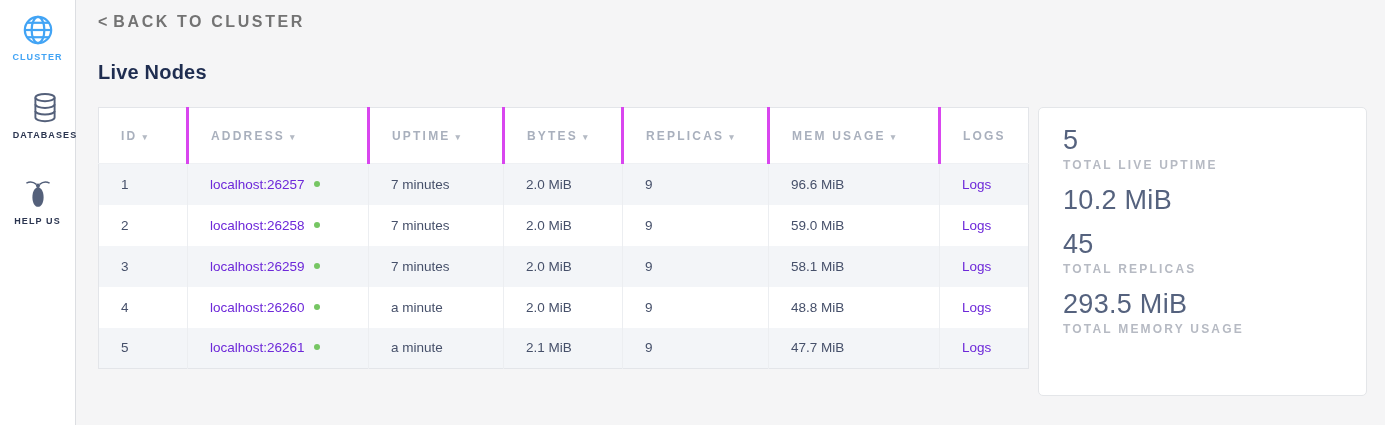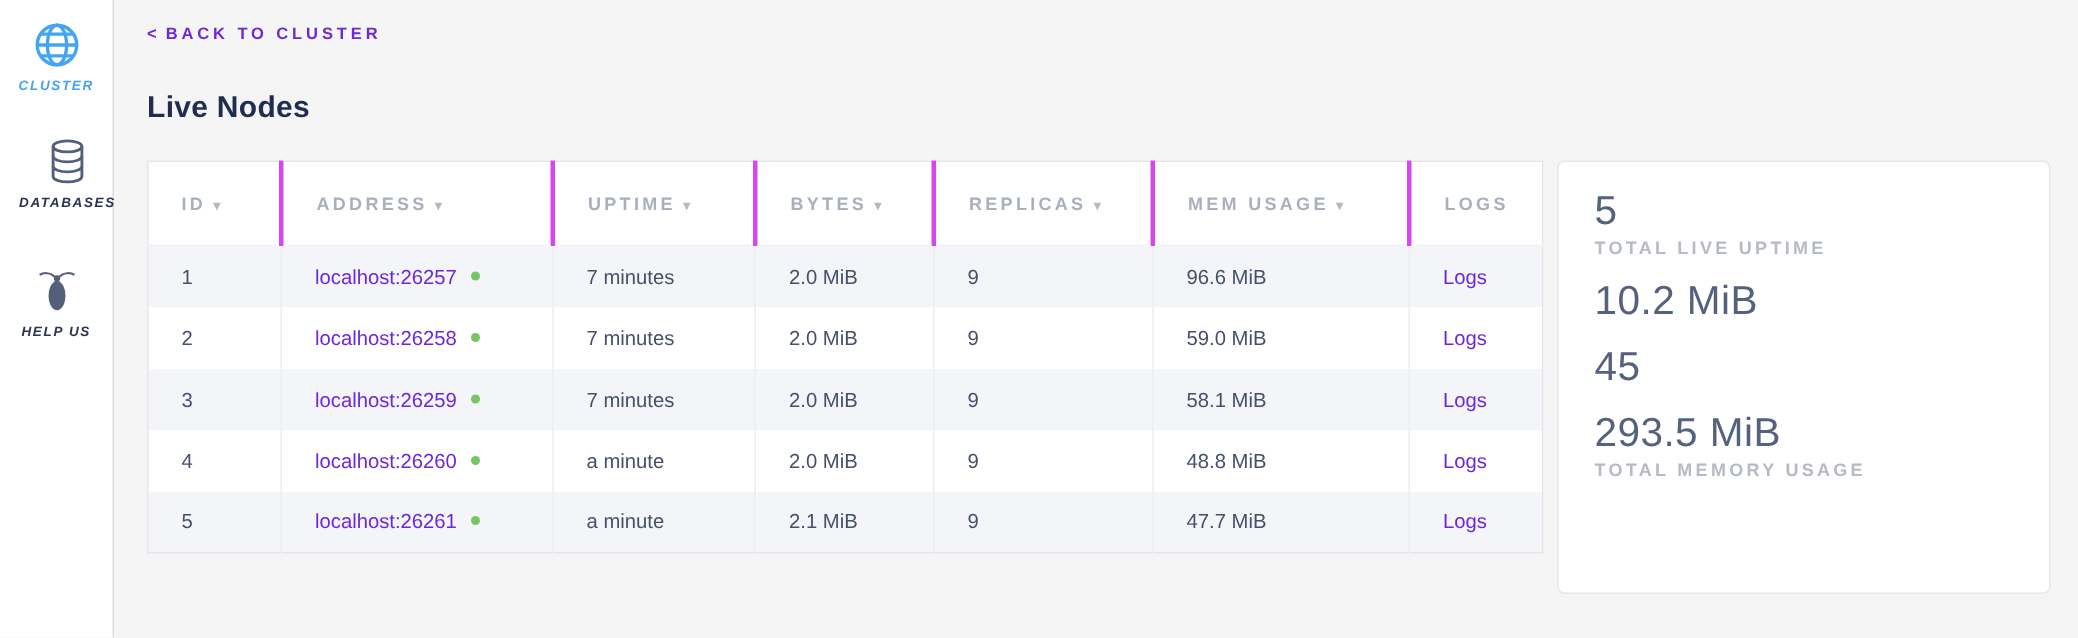--- a/index.html
+++ b/index.html
@@ -21,34 +21,33 @@
   }
   .nav-item {
     display: flex; flex-direction: column; align-items: center;
     cursor: pointer; width: 100%;
   }
   .nav-item .icon-box { height: 34px; display: flex; align-items: center; justify-content: center; }
   .nav-label {
     margin-top: 5px;
     font-size: 9px; font-weight: bold; letter-spacing: 1.1px;
     color: #2b3550;
-    font-style: italic;
   }
   .nav-item.active .nav-label { color: #42a4f5; }
   .nav-item:nth-child(1) { margin-top: 13px; }
   .nav-item:nth-child(2) { margin-top: 29px; margin-left: 15px; }
   .nav-item:nth-child(3) { margin-top: 37px; }
 
   
   .main {
     position: absolute; left: 76px; top: 0; right: 0; bottom: 0;
     padding: 13px 0 0 22px;
   }
   .back-link {
-    color: #6d28d9; font-size: 11px; font-weight: bold;
+    color: #737373; font-size: 16px; font-weight: bold;
     letter-spacing: 2.6px; text-decoration: none;
     display: inline-block; cursor: pointer;
   }
   .back-link .chev { margin-right: 6px; letter-spacing: 0; }
   .page-title {
     margin-top: 30px;
     font-size: 20px; font-weight: bold; color: #1f2d50;
     letter-spacing: 0.2px;
   }
 
@@ -231,20 +230,21 @@
     <div class="summary-card">
       <div class="stat">
         <div class="stat-value">5</div>
         <div class="stat-label">TOTAL LIVE UPTIME</div>
       </div>
       <div class="stat">
         <div class="stat-value">10.2 MiB</div>
       </div>
       <div class="stat">
         <div class="stat-value">45</div>
+        <div class="stat-label">TOTAL REPLICAS</div>
       </div>
       <div class="stat">
         <div class="stat-value">293.5 MiB</div>
         <div class="stat-label">TOTAL MEMORY USAGE</div>
       </div>
     </div>
 
   </div>
 </div>
 

